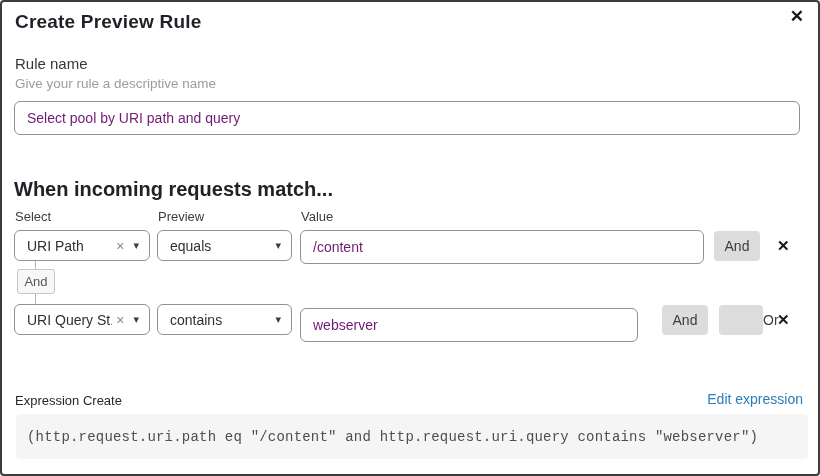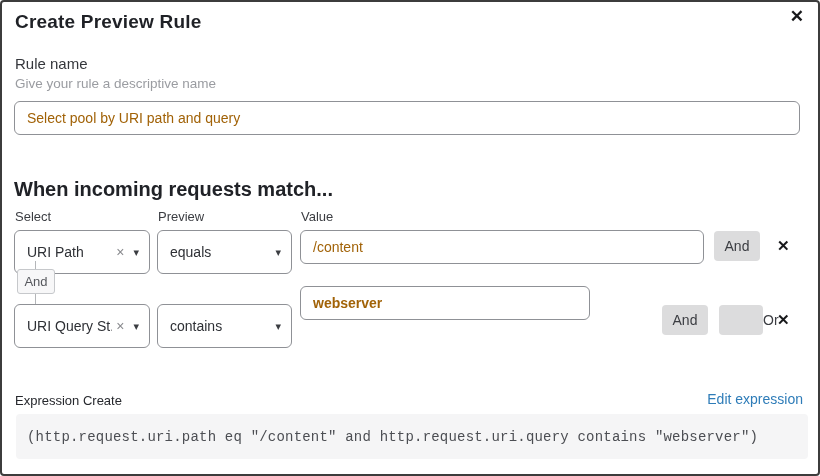--- a/index.html
+++ b/index.html
@@ -20,48 +20,48 @@
   .close-btn {
     position: absolute; right: 14px; top: 6px;
     font-size: 17px; font-weight: 700; color: #17181a; cursor: pointer; line-height: 1;
   }
   .rule-label { position: absolute; left: 13px; top: 53px; font-size: 15px; color: #35373c; }
   .rule-hint  { position: absolute; left: 13px; top: 74px; font-size: 13.5px; color: #9a9ca1; }
   .text-input {
     position: absolute; height: 31px;
     border: 1px solid #8f9196; border-radius: 6px; background: #fff;
     font-family: "Liberation Sans", sans-serif;
-    font-size: 14px; color: #a16207; padding: 16px 12px; outline: none;
+    font-size: 14px; color: #701a75; padding: 16px 12px; outline: none;
   }
   .rule-input { left: 12px; top: 99px; width: 786px; }
   .match-heading {
     position: absolute; left: 12px; top: 176px;
     font-size: 20px; font-weight: 700; color: #202227;
   }
   .col-label { position: absolute; top: 207px; font-size: 13px; color: #3b3d42; }
   .col-field    { left: 13px; }
   .col-operator { left: 156px; }
   .col-value    { left: 299px; }
 
   .select {
-    position: absolute; height: 44px; width: 136px;
+    position: absolute; height: 31px; width: 136px;
     border: 1px solid #8f9196; border-radius: 6px; background: #fff;
     display: flex; align-items: center; padding: 0 10px 0 12px;
     font-size: 14px; color: #2e3035; cursor: pointer;
   }
   .select .lbl { flex: 1; white-space: nowrap; overflow: hidden; }
   .select .clear { color: #88898d; font-size: 14px; margin: 0 9px 0 4px; line-height: 1; }
   .select .caret { color: #3b3d42; font-size: 11px; line-height: 1; }
   .operator-select { left: 155px; width: 135px; }
   .operator-select .caret { margin-left: auto; }
   .field-select { left: 12px; }
   .row1 { top: 228px; }
   .row2 { top: 302px; }
   .value-r1 { left: 298px; top: 228px; width: 404px; }
-  .value-r2 { left: 298px; top: 284px; width: 290px; font-weight: bold; }
+  .value-r2 { left: 298px; top: 306px; width: 338px; }
 
   .conj-btn {
     position: absolute; height: 30px;
     background: #dcdcdd; border: none; border-radius: 4px;
     font-family: "Liberation Sans", sans-serif;
     font-size: 14px; color: #3b3d42; cursor: pointer;
   }
   .and-r1 { left: 712px; top: 229px; width: 46px; }
   .and-r2 { left: 660px; top: 303px; width: 46px; }
   .or-r2  { left: 717px; top: 303px; width: 42px; padding-left: 44px; }

